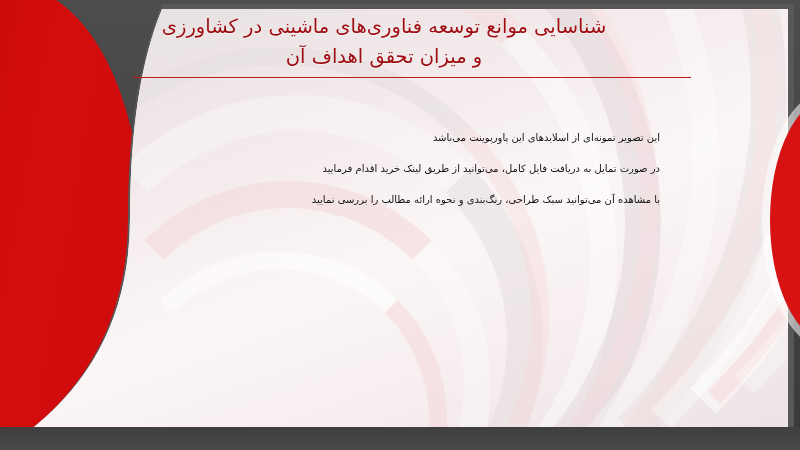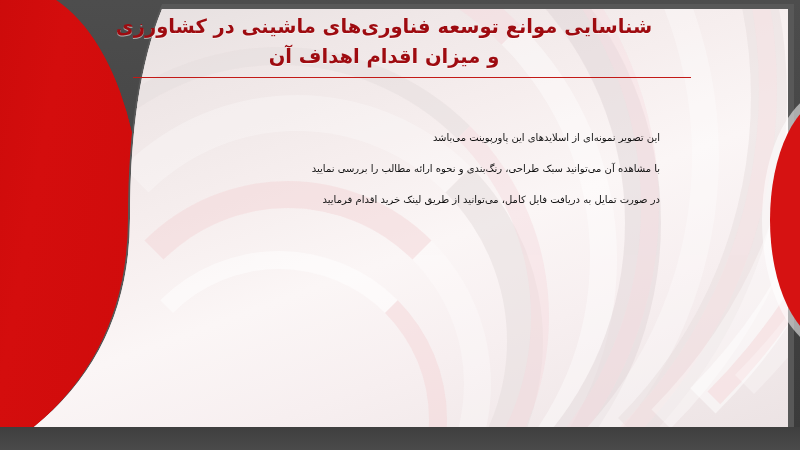--- a/index.html
+++ b/index.html
@@ -99,21 +99,21 @@
   .title-block{
     position:absolute;
     left:34px;top:12px;
     width:700px;
     text-align:center;
     direction:rtl;
   }
   .title-line{
     color:#9e0b10;
     font-size:19.5px;
-    font-weight:700;
+    font-weight:400;
     line-height:30px;
     letter-spacing:0px;
     white-space:nowrap;
     text-shadow:0 1px 0 rgba(255,255,255,.55);
   }
   .title-rule{
     position:absolute;
     left:133px;top:77px;
     width:558px;height:0;
     border-top:1.6px solid #c31a17;
@@ -175,24 +175,24 @@
         <div class="arc" style="width: 1212px; height: 1212px; margin-left: -606px; left: 50%; transform: none; border-width: 18px; border-color: rgba(255, 255, 255, 0.55) rgba(244, 214, 216, 0.55) transparent transparent; opacity: 0.9;"></div>
         <div class="arc" style="width: 1264px; height: 1264px; margin-left: -632px; left: 50%; transform: none; border-width: 27px; border-color: rgba(244, 214, 216, 0.55) rgba(255, 255, 255, 0.3) transparent transparent; opacity: 0.9;"></div>
       </div>
   </div>
 
   <div class="red-circle-right-halo"></div>
   <div class="red-circle-right"></div>
 
   <div class="title-block">
     <div class="title-line">شناسایی موانع توسعه فناوری‌های ماشینی در کشاورزی</div>
-    <div class="title-line">و میزان اقدام اهداف آن</div>
+    <div class="title-line">و میزان تحقق اهداف آن</div>
   </div>
   <div class="title-rule"></div>
 
   <div class="body-block">
     <div class="body-line l1">این تصویر نمونه‌ای از اسلایدهای این پاورپوینت می‌باشد</div>
+    <div class="body-line l3">در صورت تمایل به دریافت فایل کامل، می‌توانید از طریق لینک خرید اقدام فرمایید</div>
     <div class="body-line l2">با مشاهده آن می‌توانید سبک طراحی، رنگ‌بندی و نحوه ارائه مطالب را بررسی نمایید</div>
-    <div class="body-line l3">در صورت تمایل به دریافت فایل کامل، می‌توانید از طریق لینک خرید اقدام فرمایید</div>
   </div>
 
   <div class="bottom-band"></div>
 </div>
 
 </body></html>

